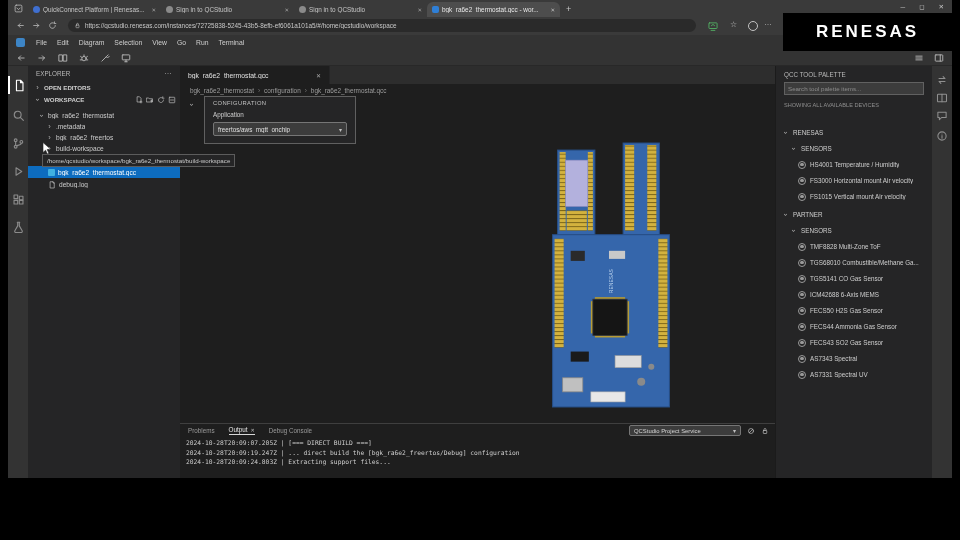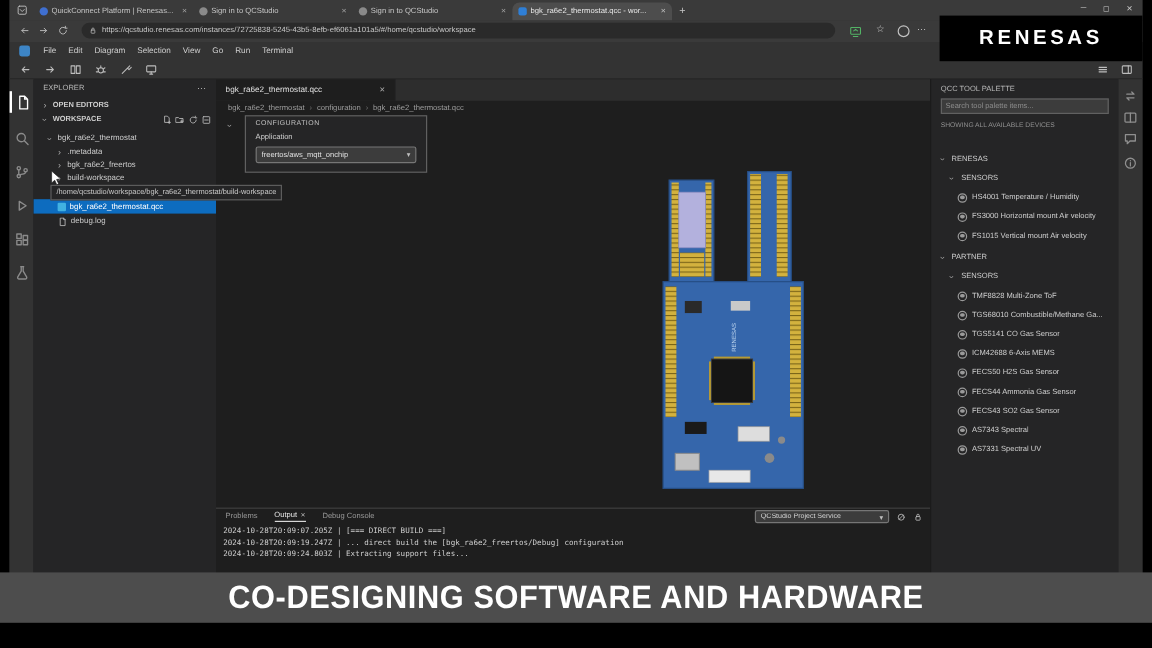--- a/index.html
+++ b/index.html
@@ -474,17 +474,14 @@
           </svg>
         <svg class="ic a" style="left:4px;top:64px;stroke:#8f8f8f" width="12" height="12" viewBox="0 0 16 16">
             <circle cx="8" cy="8" r="5.5"></circle>
             <path d="M8 7.5V11M8 5.2v.2"></path>
           </svg>
       </div>
 
     </div>
   </div>
 
-  <div class="banner">
-    <span>CO-DESIGNING SOFTWARE AND HARDWARE</span>
-  </div>
 
 </div>
 
 </body></html>

